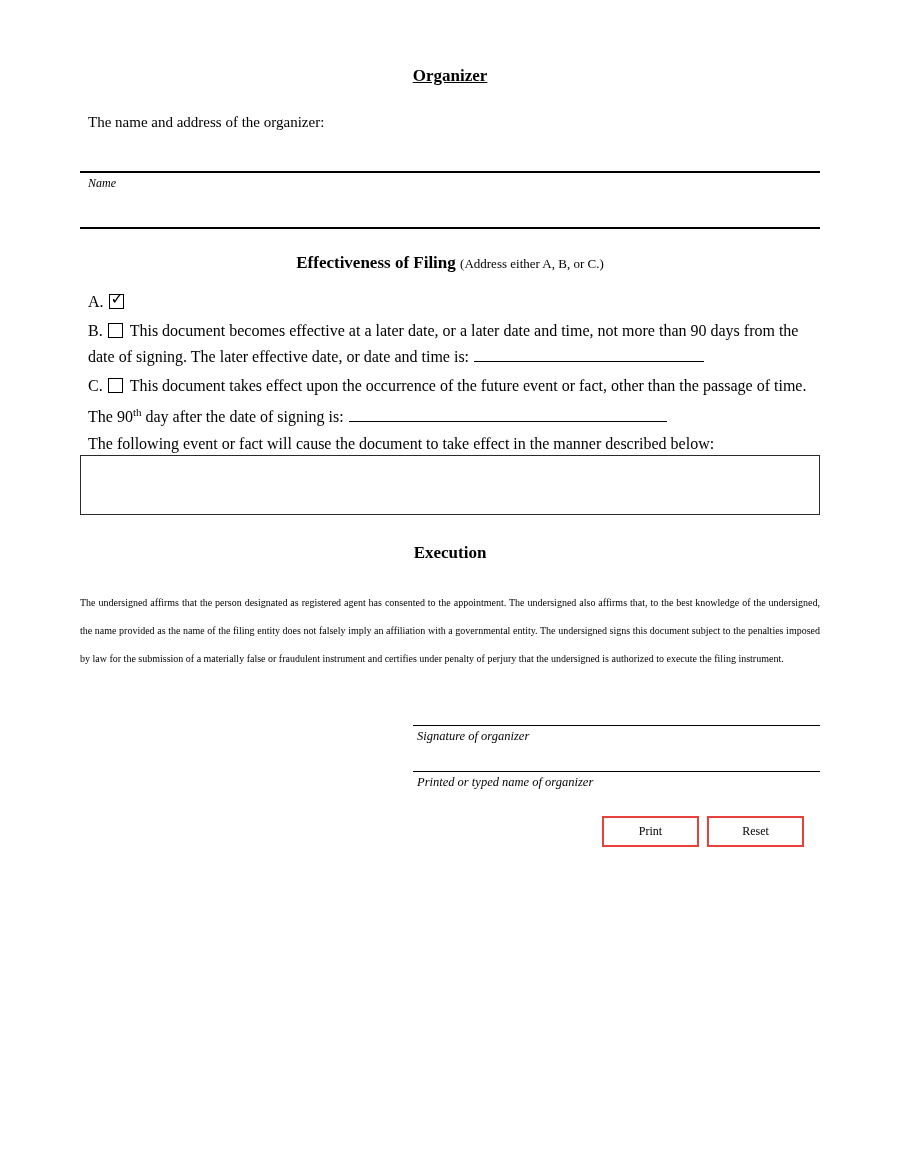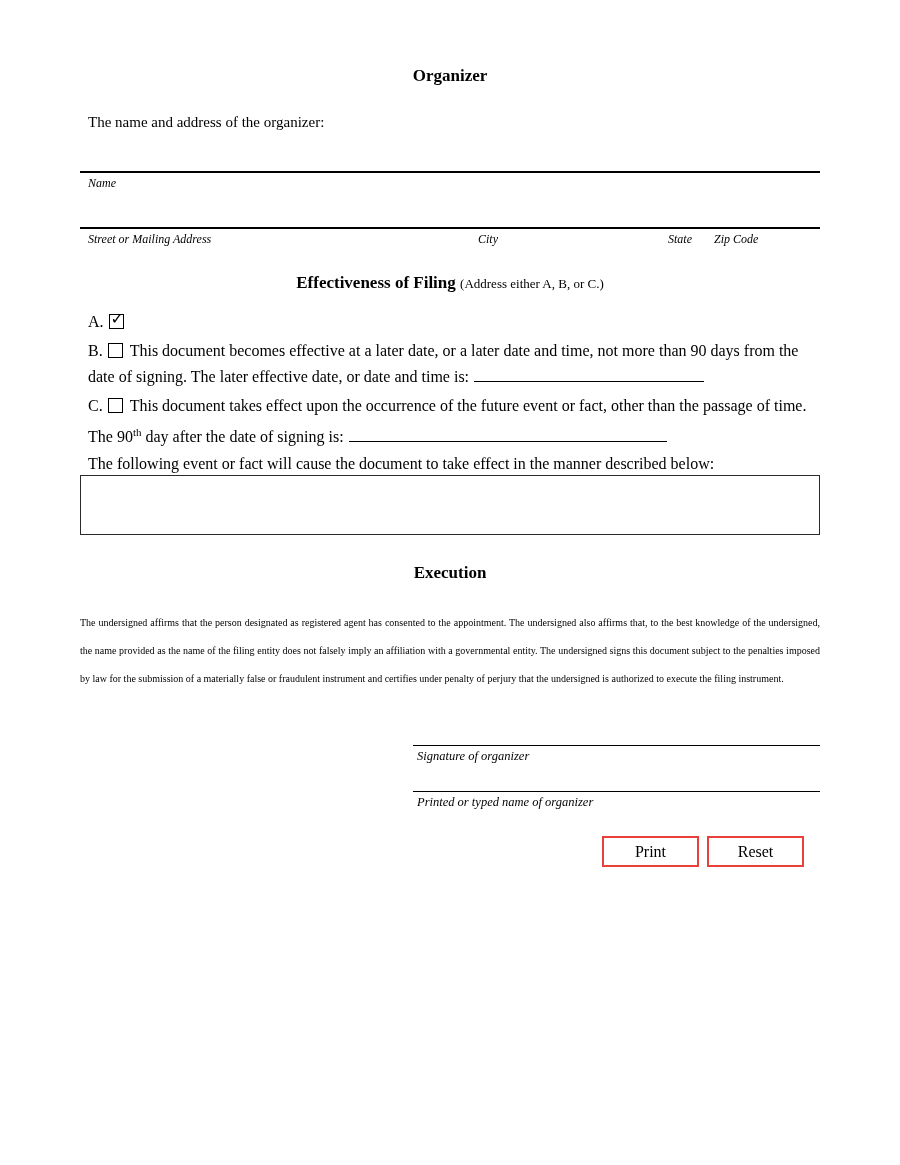--- a/index.html
+++ b/index.html
@@ -5,21 +5,21 @@
   * { box-sizing: border-box; }
   html, body { margin: 0; padding: 0; background: #ffffff; }
   .page {
     width: 900px; height: 1165px; position: relative;
     font-family: "Liberation Serif", serif; color: #000; overflow: hidden;
     background: #fff;
   }
   .content { position: absolute; left: 80px; top: 0; width: 740px; }
 
   .heading { text-align: center; font-weight: bold; font-size: 17px; margin: 0; }
-  .organizer-title { padding-top: 66px; }
+  .organizer-title { padding-top: 66px; text-decoration: underline; }
 
   .instruction { margin: 28px 0 0 8px; font-size: 15px; }
 
   .write-area { height: 40px; }
   .write-area-2 { height: 36px; }
   .rule { border-bottom: 2px solid #000; }
   .rule-thin { border-bottom: 1.5px solid #000; }
 
   .field-label { font-style: italic; font-size: 12px; padding: 3px 0 0 8px; }
   .addr-labels { position: relative; height: 20px; font-style: italic; font-size: 12px; }
@@ -63,45 +63,39 @@
   .date-row { margin: 30px 0 0 0; font-size: 17px; }
 
   .sig-block { margin-left: 333px; width: 407px; font-style: italic; }
   .sig-space-1 { height: 40px; }
   .sig-space-2 { height: 27px; }
   .sig-label { font-size: 12.5px; padding: 3px 0 0 4px; }
 
   .btn-row { display: flex; justify-content: flex-end; gap: 8px; margin: 26px 16px 0 0; }
   .btn {
     width: 97px; height: 31px; border: 2px solid #e8403a; background: #fff;
-    font-family: "Liberation Serif", serif; font-size: 16px; cursor: pointer;
+    font-family: "Liberation Serif", serif; font-size: 12px; cursor: pointer;
     color: #000;
   }
 </style>
 </head>
 <body>
 
 <div class="page">
   <div class="content">
 
     <h2 class="heading organizer-title">Organizer</h2>
     <p class="instruction">The name and address of the organizer:</p>
 
     <div class="write-area"></div>
     <div class="rule"></div>
     <div class="field-label">Name</div>
 
     <div class="write-area-2"></div>
     <div class="rule"></div>
-    <div class="addr-labels">
-      <span class="lbl-street">Street or Mailing Address</span>
-      <span class="lbl-city">City</span>
-      <span class="lbl-state">State</span>
-      <span class="lbl-zip">Zip Code</span>
-    </div>
 
     <h2 class="heading eff-heading"><span>Effectiveness of Filing</span> <span class="eff-sub">(Address either A, B, or C.)</span></h2>
 
     <p class="option"><span>A.</span><span class="checkbox checked"><span class="check">✓</span></span></p>
 
     <p class="option"><span>B.</span><span class="checkbox"></span><span>This document becomes effective at a later date, or a later date and time, not more than 90 days from the date of signing. The later effective date, or date and time is:</span><span class="blank blank-b"></span></p>
 
     <p class="option"><span>C.</span><span class="checkbox"></span><span>This document takes effect upon the occurrence of the future event or fact, other than the passage of time. The 90</span><sup>th</sup><span> day after the date of signing is:</span><span class="blank blank-c"></span></p>
 
     <p class="event-prompt">The following event or fact will cause the document to take effect in the manner described below:</p>

